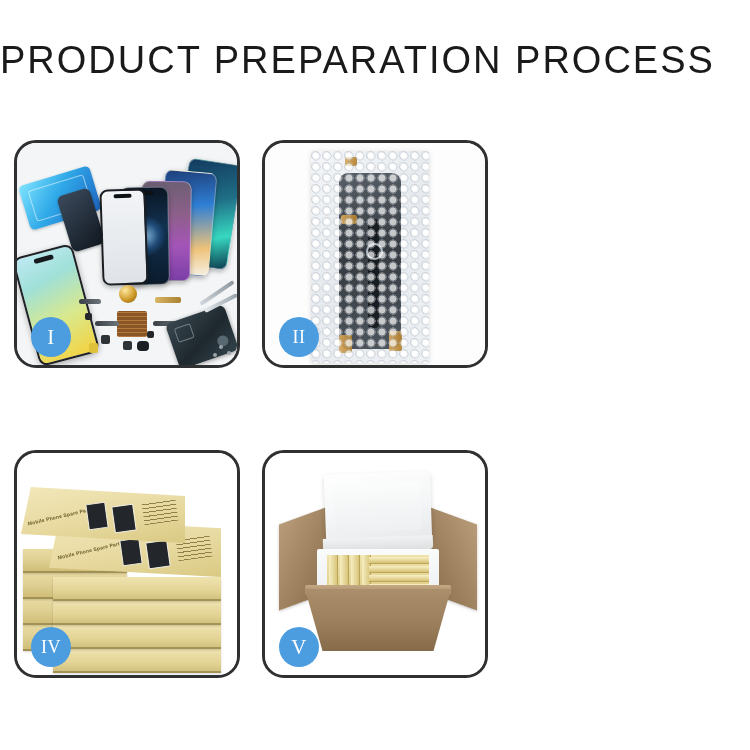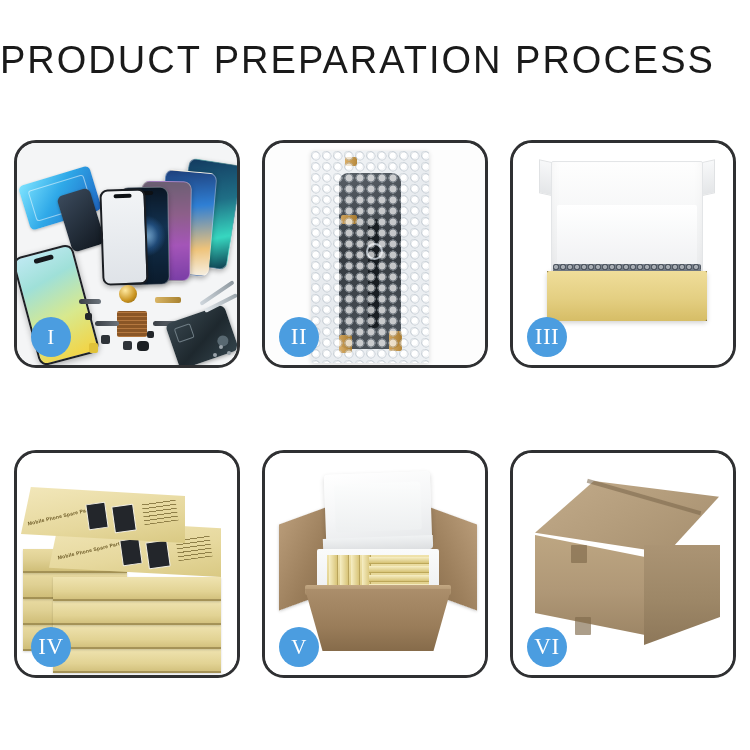--- a/index.html
+++ b/index.html
@@ -67,21 +67,21 @@
     width: 40px; height: 40px;
     border-radius: 50%;
     background: #4b9de0;
     color: #ffffff;
     font-family: "Liberation Serif", serif;
     font-size: 21px;
     display: flex; align-items: center; justify-content: center;
     letter-spacing: 0.5px;
     z-index: 40;
   }
-  .badge.wide { font-size: 23px; }
+  .badge.wide { font-size: 18px; }
 
   
   #card-1 .card-inner { background: #f4f5f6; }
 
   .blue-film {
     position: absolute;
     left: 6px; top: 32px;
     width: 74px; height: 46px;
     background: linear-gradient(135deg,#7fe4ff 0%,#2fa9e8 45%,#1f66c4 100%);
     border-radius: 5px;
@@ -534,33 +534,20 @@
         <div class="tape" style="left:34px; top:6px;  width:12px; height:9px;"></div>
         <div class="tape" style="left:30px; top:64px; width:16px; height:9px;"></div>
         <div class="tape" style="left:28px; top:184px; width:13px; height:18px;"></div>
         <div class="tape" style="left:78px; top:180px; width:13px; height:20px;"></div>
         <div class="bubble-overlay"></div>
       </div>
     </div>
     <div class="badge wide">II</div>
   </div>
 
-  <div class="card r1 c3" id="card-3">
-    <div class="card-inner">
-      <div class="lid-flap-l"></div>
-      <div class="lid-flap-r"></div>
-      <div class="lid-back"></div>
-      <div class="foam-pad"></div>
-      <div class="box-tray-side-l"></div>
-      <div class="box-tray-side-r"></div>
-      <div class="grey-bubble"></div>
-      <div class="box-tray"></div>
-    </div>
-    <div class="badge wide">III</div>
-  </div>
 
   <div class="card r2 c1" id="card-4">
     <div class="card-inner">
       <div class="stack">
 
         <div class="sbox" style="left:6px;  top:172px; width:104px; height:26px;">
             <div class="edge"></div>
           </div>
         <div class="sbox" style="left:6px;  top:146px; width:104px; height:26px;">
             <div class="edge"></div>
@@ -621,25 +608,14 @@
         <div class="slath" style="top:11px;"></div>
         <div class="slath" style="top:20px;"></div>
         <div class="slath" style="top:29px;"></div>
       </div>
       <div class="carton-rim"></div>
       <div class="carton-body"></div>
     </div>
     <div class="badge">V</div>
   </div>
 
-  <div class="card r2 c3" id="card-6">
-    <div class="card-inner">
-      <div class="c6-top"></div>
-      <div class="c6-seam"></div>
-      <div class="c6-left"></div>
-      <div class="c6-right"></div>
-      <div class="c6-tape" style="left:58px; top:92px;"></div>
-      <div class="c6-tape" style="left:62px; top:164px;"></div>
-    </div>
-    <div class="badge wide">VI</div>
-  </div>
 
 </div>
 
 </body></html>

